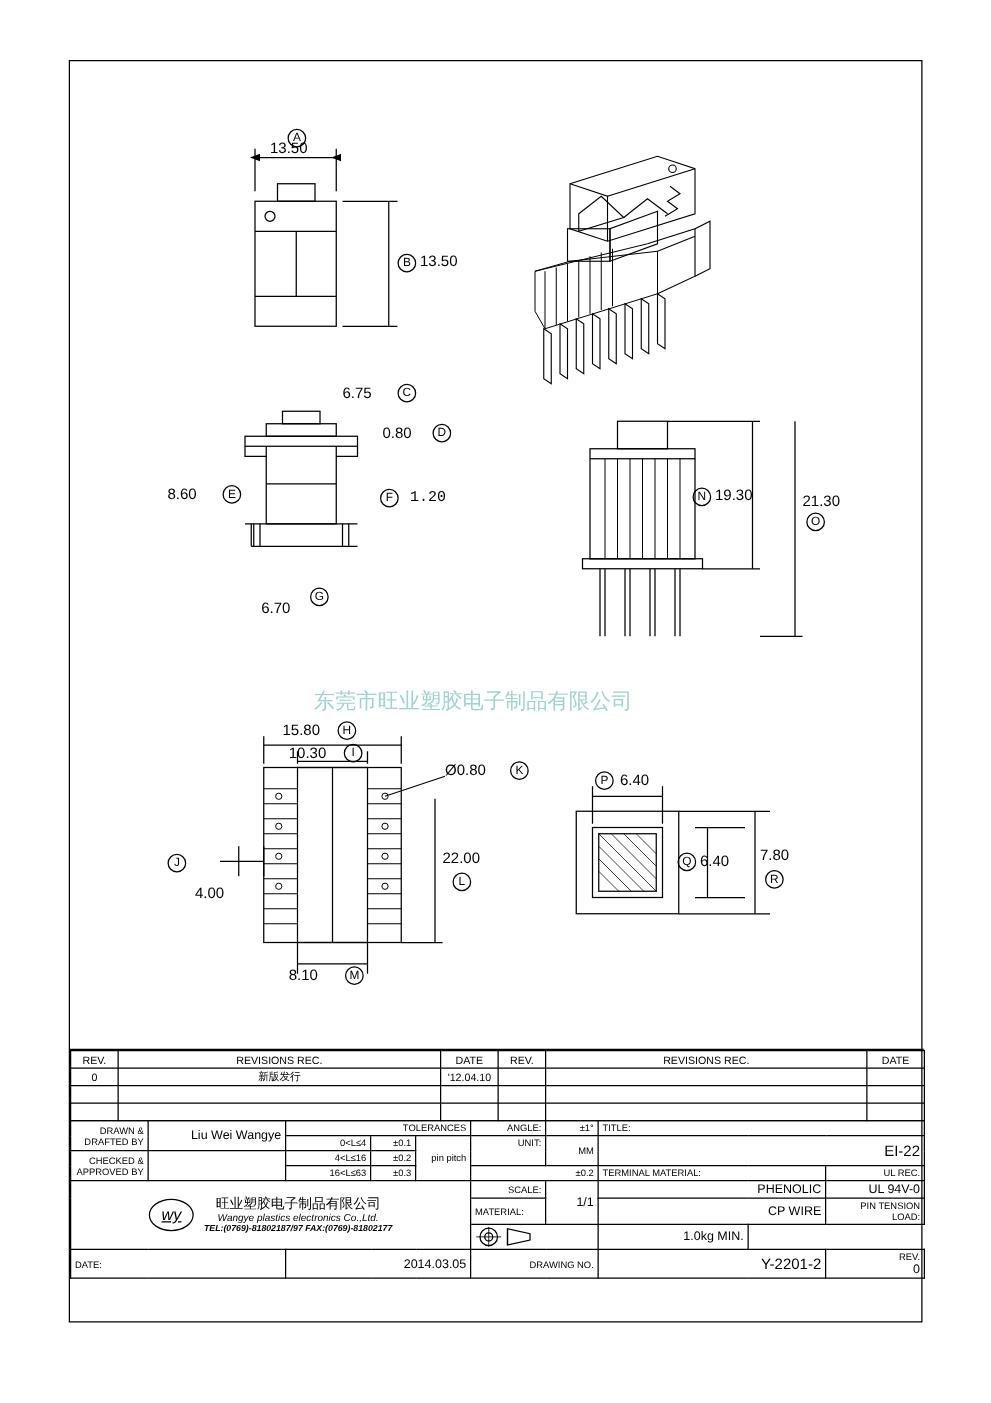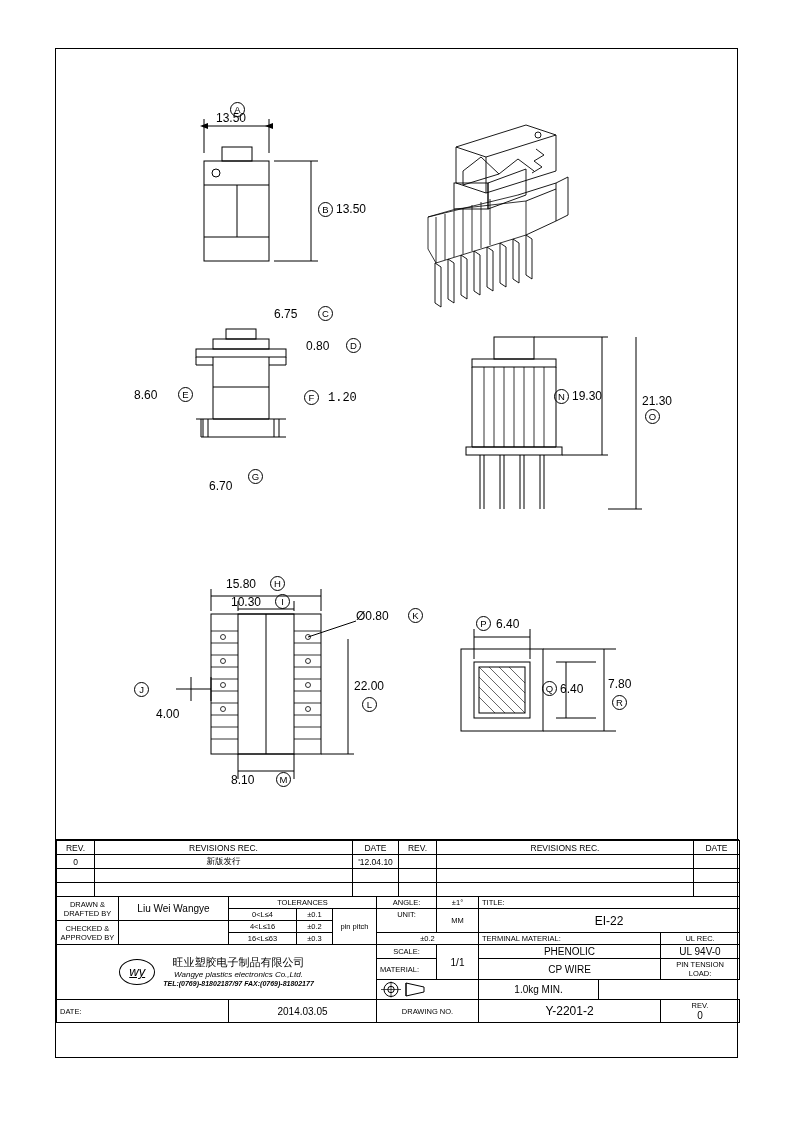--- a/index.html
+++ b/index.html
@@ -10,21 +10,21 @@
   .circled{display:inline-block;border:1px solid #000;border-radius:50%;width:13px;height:13px;line-height:13px;text-align:center;font-size:9.5px;}
   .lbl{position:absolute;font-size:12px;white-space:nowrap;}
   .watermark{position:absolute;left:195px;top:500px;font-size:17px;color:#9fd3cf;white-space:nowrap;font-family:"Liberation Sans",sans-serif;}
   
   .tb{position:absolute;left:0;top:790px;width:683px;height:220px;border-top:1.5px solid #000;box-sizing:border-box;}
   table{border-collapse:collapse;font-size:8.5px;}
   .rev-table{width:683px;table-layout:fixed;}
   .rev-table td,.rev-table th{border:1px solid #000;height:13px;padding:0 3px;font-weight:normal;text-align:center;}
   .main-table{width:683px;table-layout:fixed;}
   .main-table td{border:1px solid #000;padding:1px 3px;vertical-align:middle;}
-  .c{text-align:center;}
+  .c{text-align:right;}
   .l{text-align:left;}
   .big{font-size:12px;margin-top:20px;}
   .mid{font-size:10px;}
   .sm{font-size:7.5px;}
   .logo-cell{text-align:center;line-height:1.25;}
   .cn{font-size:11px;font-family:"DejaVu Sans",sans-serif;}
   .en{font-size:8px;font-style:italic;}
   .tel{font-size:7px;font-weight:bold;font-style:italic;}
   .wy{display:inline-block;width:34px;height:24px;border:1.2px solid #000;border-radius:50%;font-style:italic;font-size:13px;line-height:24px;text-align:center;vertical-align:middle;margin-right:4px;text-decoration:underline;}
 </style>
@@ -266,20 +266,21 @@
     <div class="lbl" style="left:175px;top:724px;">8.10</div>
     <div class="lbl" style="left:220px;top:723px;"><span class="circled">M</span></div>
 
     <div class="lbl" style="left:420px;top:567px;"><span class="circled">P</span></div>
     <div class="lbl" style="left:440px;top:568px;">6.40</div>
     <div class="lbl" style="left:486px;top:632px;"><span class="circled">Q</span></div>
     <div class="lbl" style="left:504px;top:633px;">6.40</div>
     <div class="lbl" style="left:552px;top:628px;">7.80</div>
     <div class="lbl" style="left:556px;top:646px;"><span class="circled">R</span></div>
 
+    <div class="watermark">东莞市旺业塑胶电子制品有限公司</div>
   </div>
 
   <div class="tb">
 
     <table class="rev-table">
       <colgroup>
           <col style="width:38px">
           <col style="width:258px">
           <col style="width:46px">
           <col style="width:38px">

